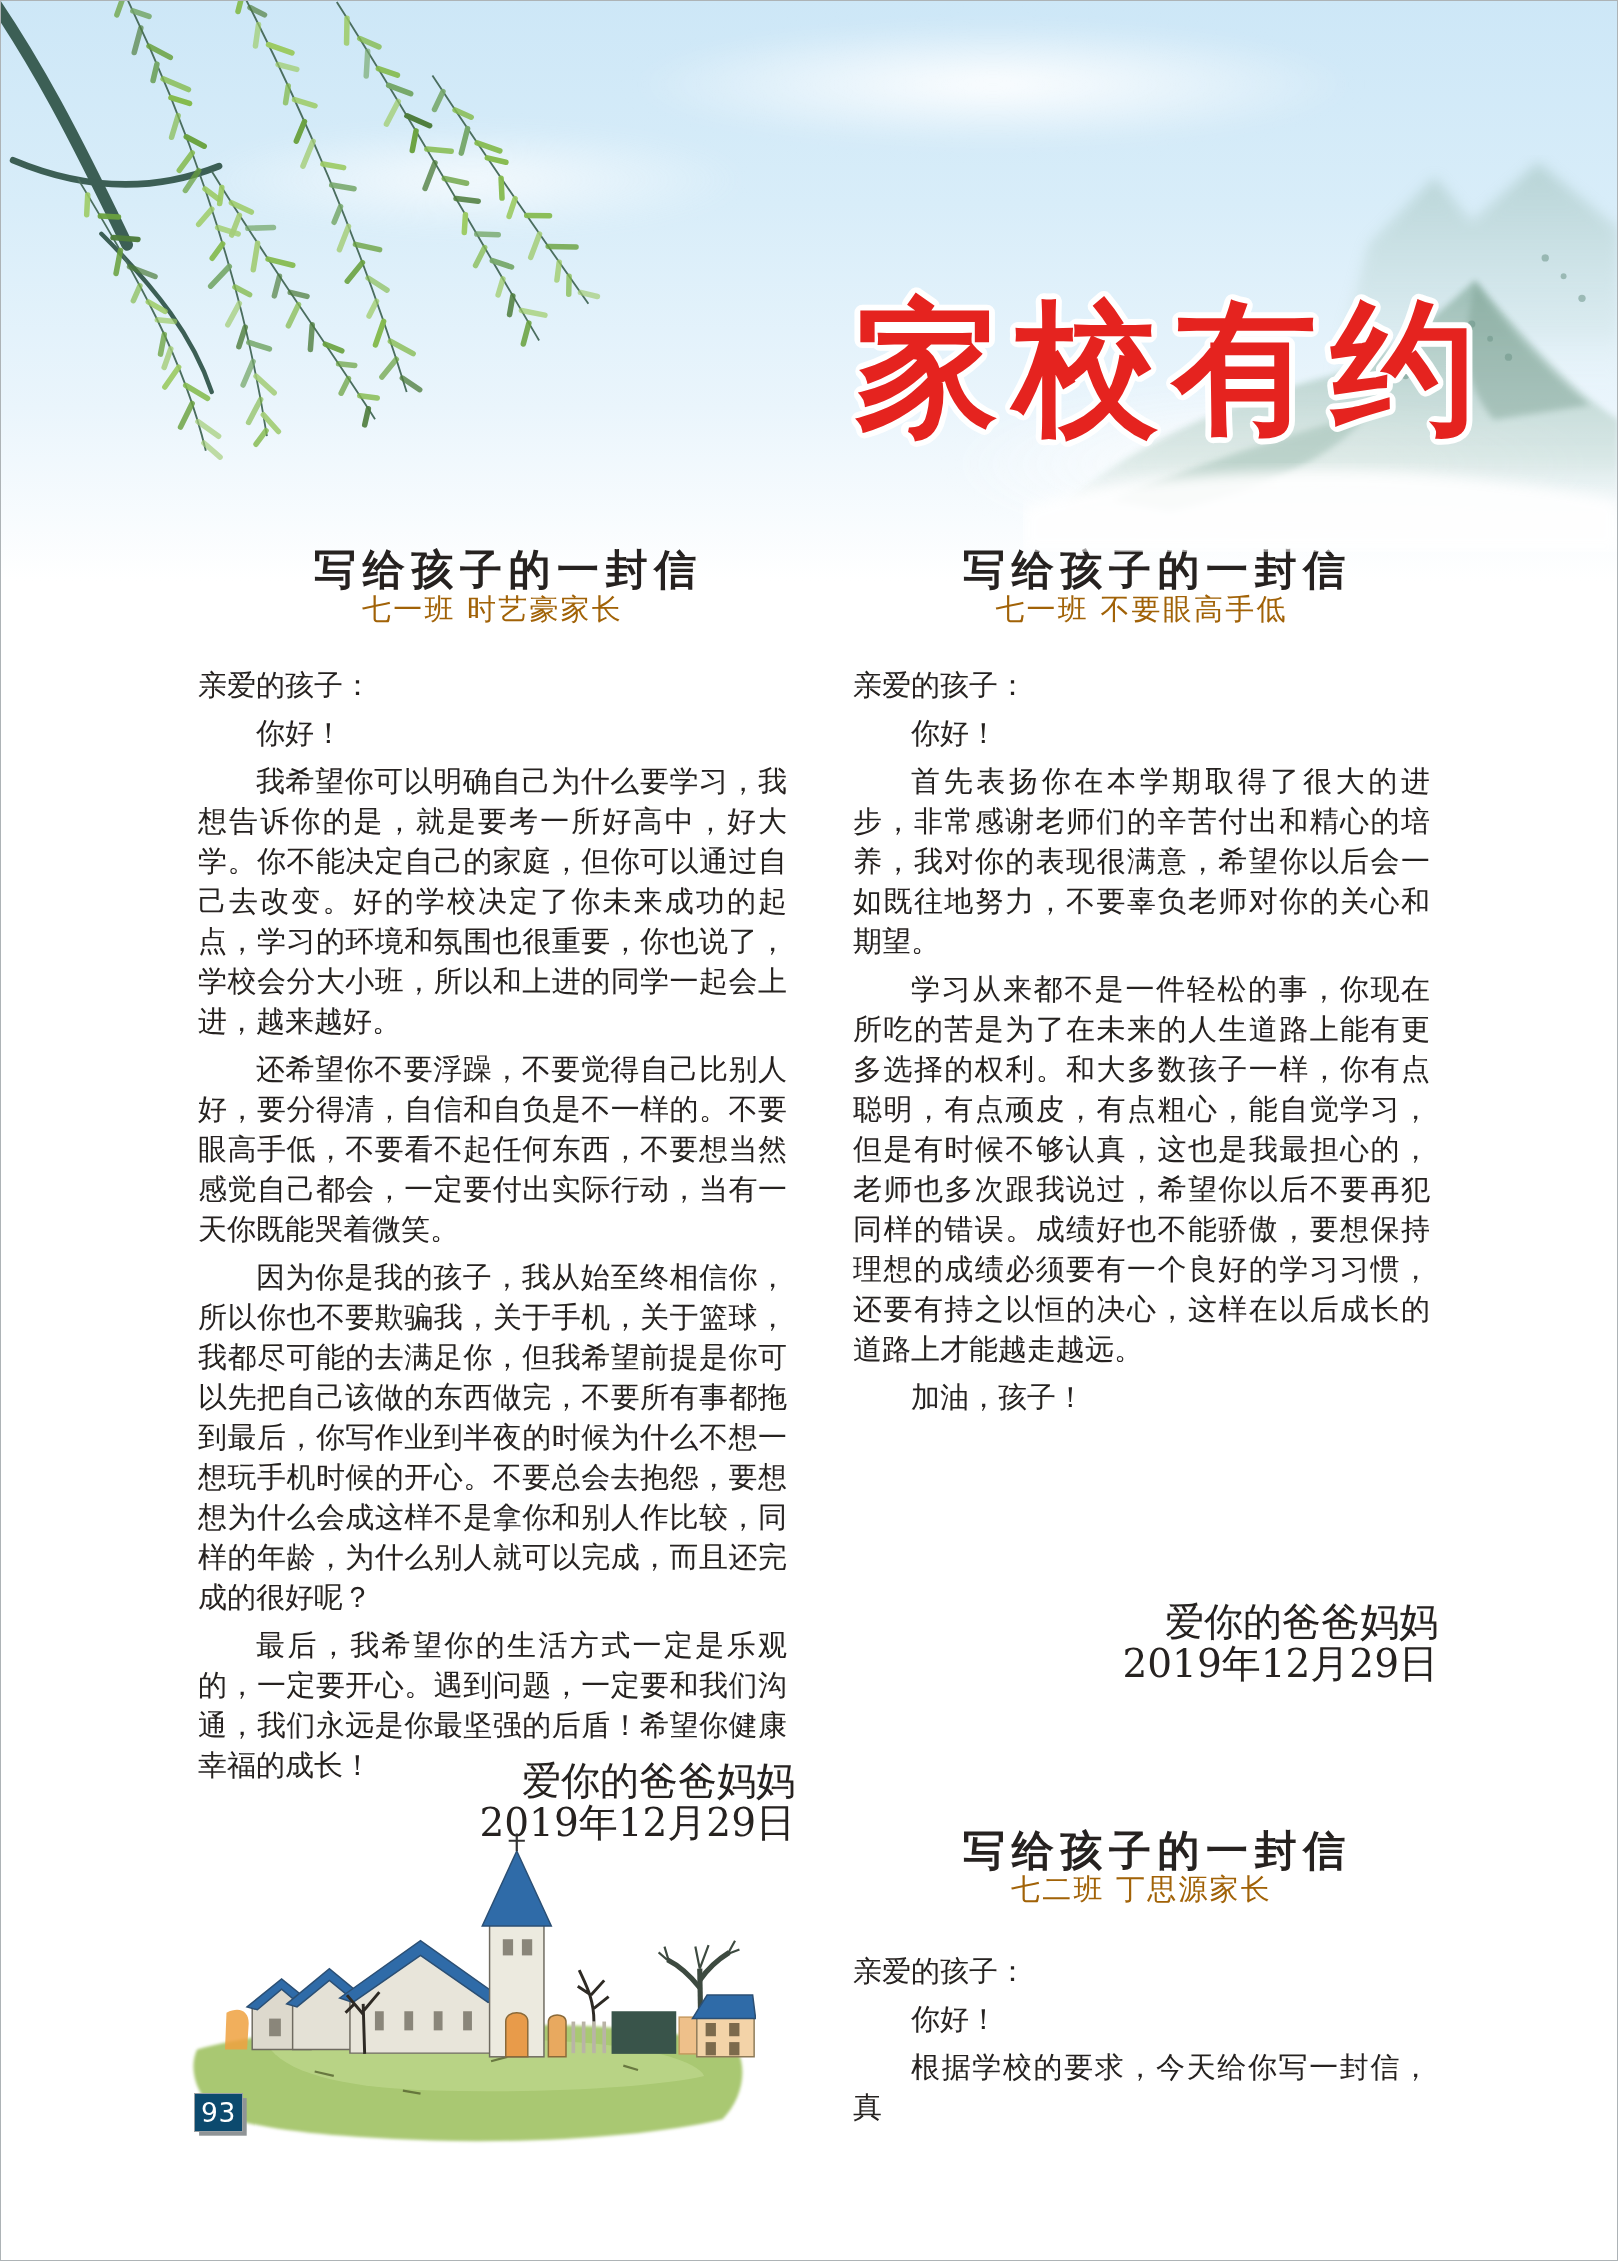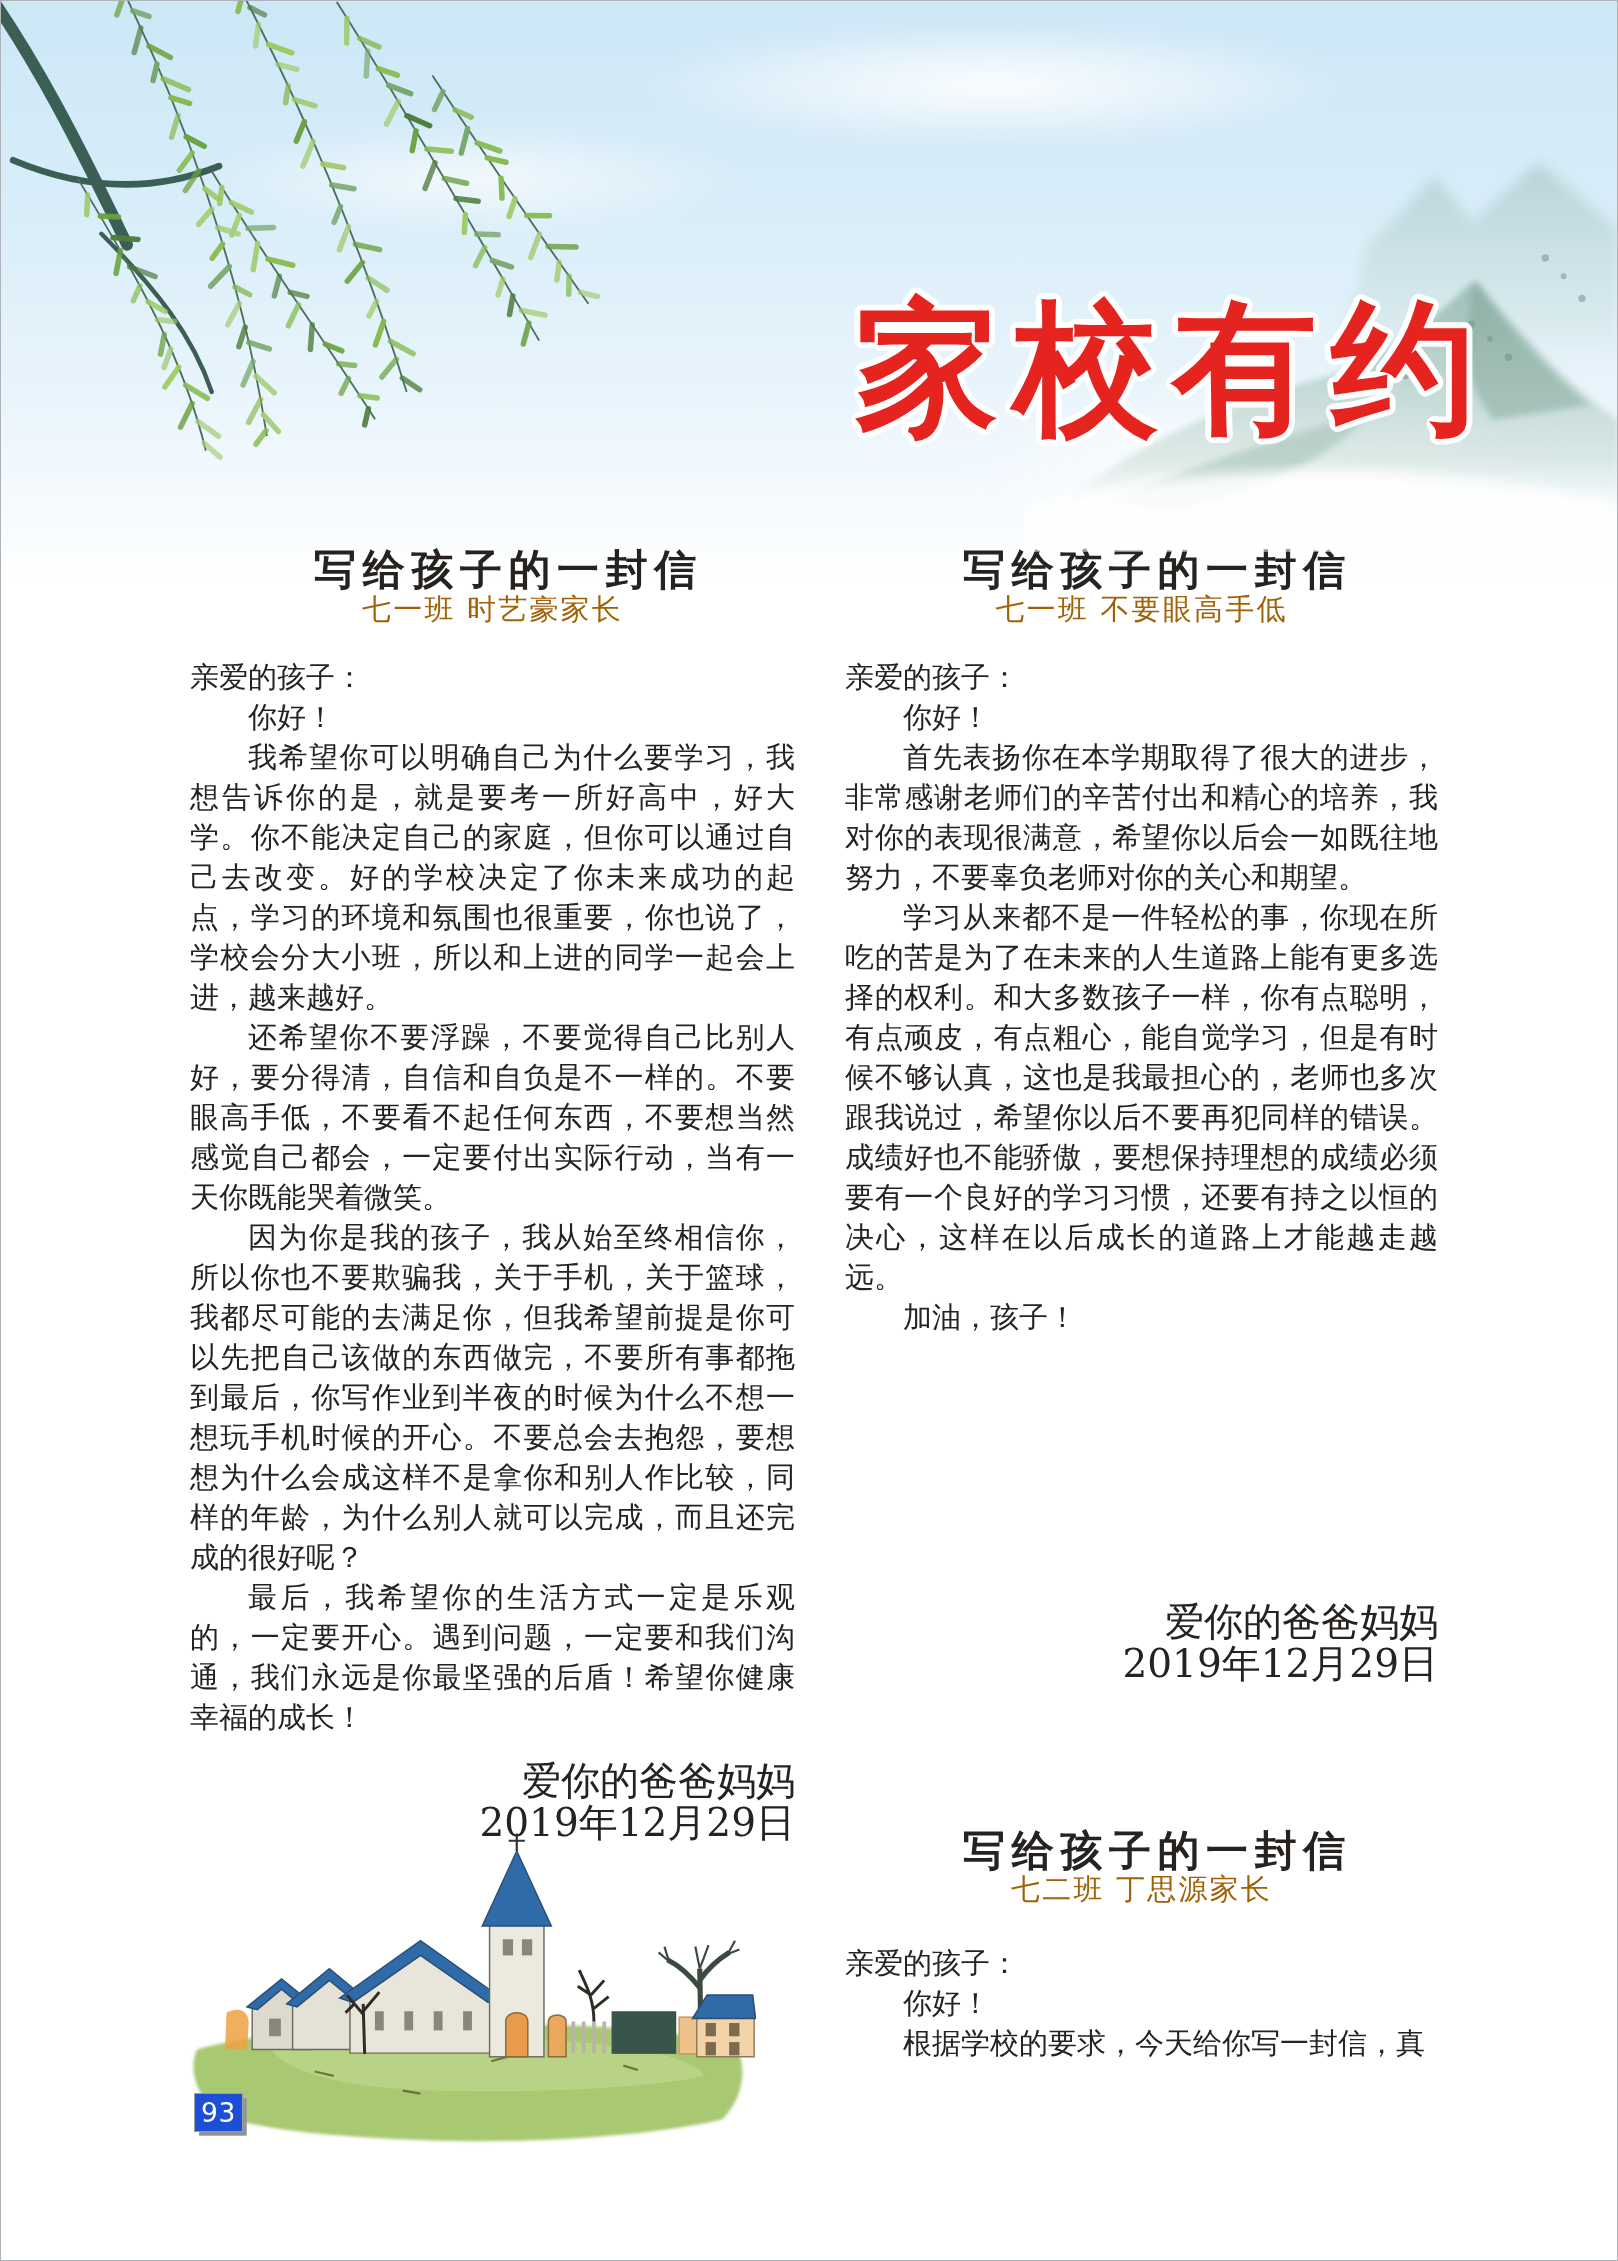--- a/index.html
+++ b/index.html
@@ -29,31 +29,31 @@
   .letter-title{
     width:100%;margin:16px;text-align:center;font-size:42px;font-weight:bold;
     letter-spacing:6.6px;color:#262220;line-height:46px;
   }
   .letter-byline{
     width:100%;margin:0;text-align:center;font-size:29px;color:#a16207;
     letter-spacing:2.2px;line-height:34px;
   }
   .letter-body{font-size:29px;line-height:40px;text-align:justify;text-justify:inter-ideograph;
     line-break:strict;color:#262220;}
-  .letter-body p{margin:0;padding:0;}
+  .letter-body p{margin:8px;padding:0;}
   .letter-body p.para{text-indent:2em;}
   .signature{font-size:39px;color:#262220;text-align:right;line-height:42px;}
   .col-left-x{left:190px;width:605px;}
   .col-right-x{left:845px;width:593px;}
   .sig-left{padding-right:35px;}
   .sig-right{padding-right:46px;}
   
   .page-num{
     position:absolute;left:194px;top:2093px;width:47px;height:37px;z-index:8;
-    background:#1d4ed8;border:0.7px solid #9aa0a3;
+    background:#0c4a6e;border:0.7px solid #9aa0a3;
     box-shadow:4.4px 4.4px 0 -0.7px #8f9496;
     display:flex;align-items:center;justify-content:center;
     font-family:"DejaVu Sans","Liberation Sans",sans-serif;
     font-size:26.5px;color:#ffffff;letter-spacing:0.7px;
   }
 </style>
 </head>
 <body>
 
 <div class="sky"></div>

